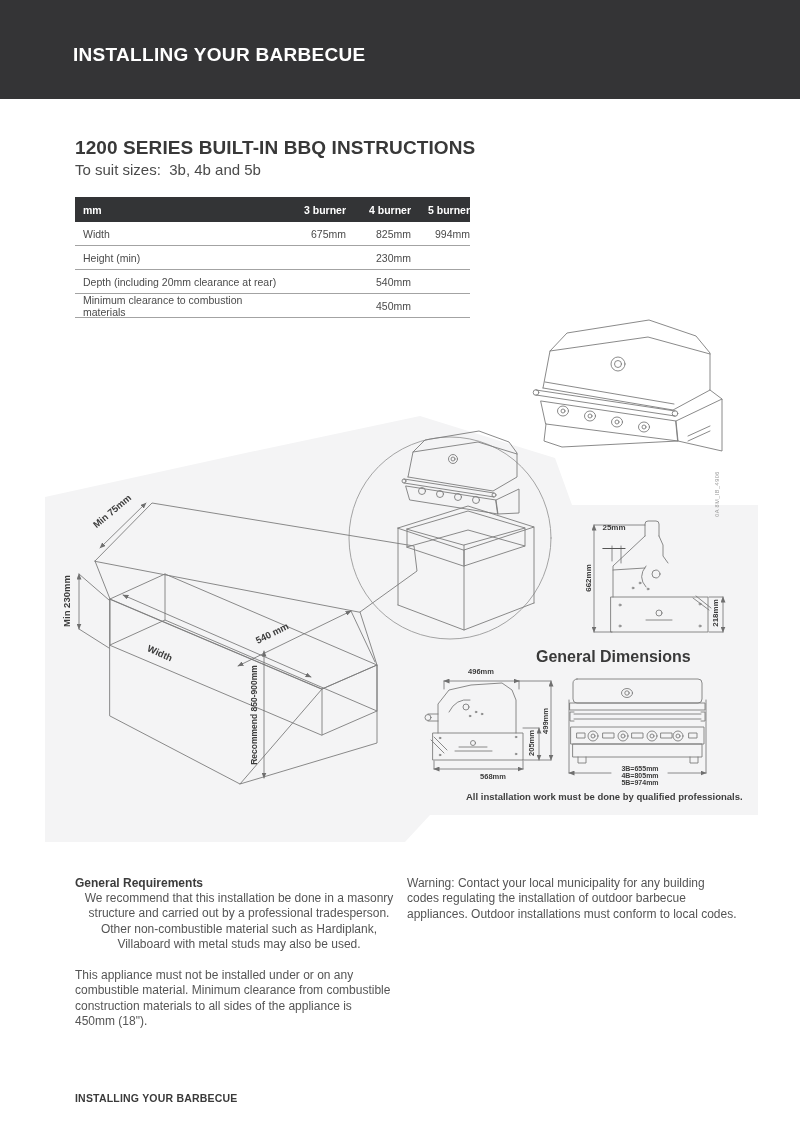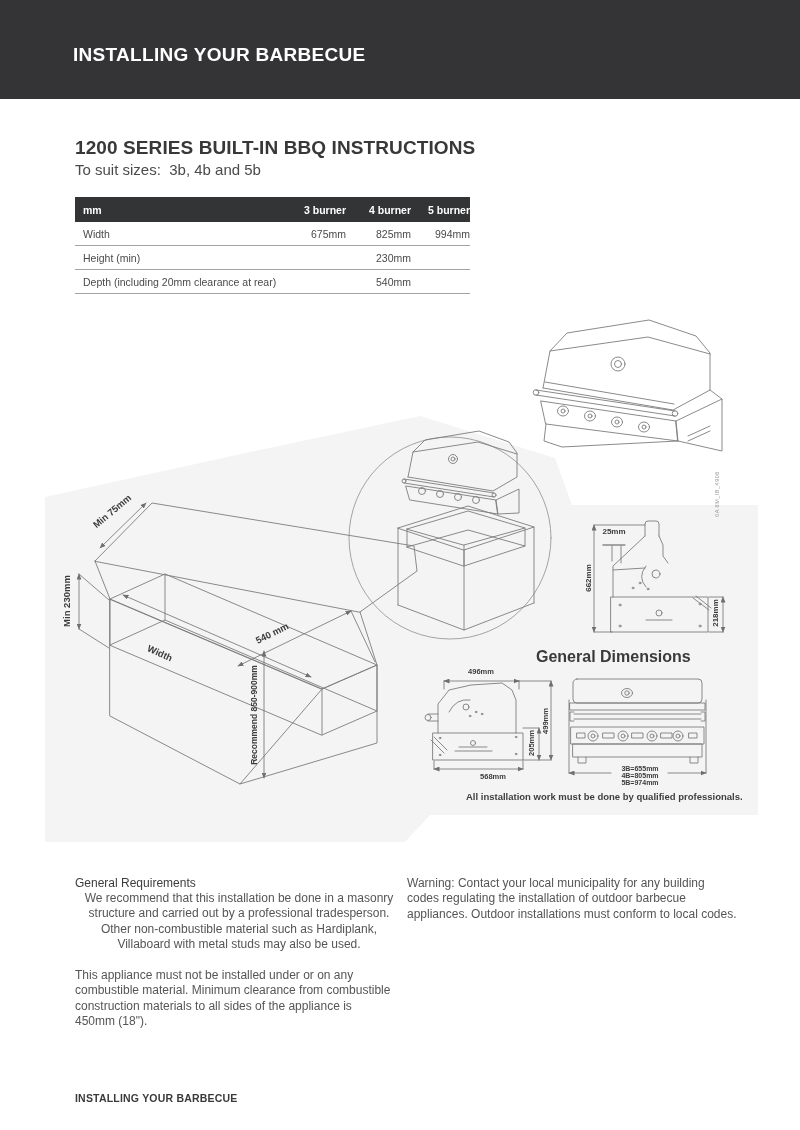--- a/index.html
+++ b/index.html
@@ -25,35 +25,35 @@
   .diagram-svg{left:0;top:0;}
   
   .dlab{position:absolute;font-weight:bold;color:#3c3c3c;white-space:nowrap;}
   .ctr{transform:translate(-50%,-50%);}
   .s9{font-size:9.5px;} .s8{font-size:8px;} .s7{font-size:7.5px;}
   #lab-min75{left:112px;top:511px;transform:translate(-50%,-50%) rotate(-40deg);}
   #lab-min230{left:66px;top:601px;transform:translate(-50%,-50%) rotate(-90deg);}
   #lab-width{left:160px;top:653px;transform:translate(-50%,-50%) rotate(24deg);}
   #lab-540{left:272px;top:633px;transform:translate(-50%,-50%) rotate(-26deg);}
   #lab-rec{left:254px;top:715px;transform:translate(-50%,-50%) rotate(-90deg);font-size:8.5px;}
-  #lab-25{left:614px;top:536px;border-bottom:1px solid #555;padding-bottom:9px;}
+  #lab-25{left:614px;top:536px;border-bottom:1px solid #555;padding-bottom:16px;}
   #lab-662{left:588px;top:578px;transform:translate(-50%,-50%) rotate(-90deg);}
   #lab-218{left:715px;top:613px;transform:translate(-50%,-50%) rotate(-90deg);}
   #lab-code{left:717px;top:494px;transform:translate(-50%,-50%) rotate(-90deg);
             font-size:5.5px;color:#999;font-weight:normal;letter-spacing:.5px;}
   #gd-title{left:536px;top:648px;font-size:16px;font-weight:600;color:#3a3a3a;position:absolute;}
   #lab-496{left:481px;top:671px;}
   #lab-499{left:545px;top:721px;transform:translate(-50%,-50%) rotate(-90deg);}
   #lab-205{left:531px;top:743px;transform:translate(-50%,-50%) rotate(-90deg);}
   #lab-568{left:493px;top:776px;}
   #front-widths{left:640px;top:775px;transform:translate(-50%,-50%);font-size:7px;line-height:7px;text-align:center;}
   #diagram-note{left:466px;top:791px;font-size:9.5px;font-weight:600;color:#3f3f3f;position:absolute;}
   
   .body-text{font-size:12px;line-height:15.3px;color:#555;white-space:pre-line;}
-  .req-heading{left:75px;top:876px;font-size:12px;font-weight:normal;color:#3c3c3c;}
+  .req-heading{left:75px;top:876px;font-size:12px;font-weight:bold;color:#3c3c3c;}
   .req-para1{left:75px;top:891px;width:328px;text-align:center;}
   .req-para2{left:75px;top:968px;width:328px;}
   .warning-para{left:407px;top:876px;width:332px;}
   .footer-title{left:75px;top:1092px;font-size:10.5px;font-weight:bold;color:#3a3a3a;letter-spacing:.2px;}
 </style>
 </head>
 <body>
 
 <div class="abs header-bar"></div>
 <div class="abs header-title">INSTALLING YOUR BARBECUE</div>
@@ -77,20 +77,26 @@
   <div class="trow">
     <div class="cell lbl">Height (min)</div>
     <div class="cell v3"></div>
     <div class="cell v4">230mm</div>
     <div class="cell v5"></div>
   </div>
   <div class="trow">
     <div class="cell lbl">Depth (including 20mm clearance at rear)</div>
     <div class="cell v3"></div>
     <div class="cell v4">540mm</div>
+    <div class="cell v5"></div>
+  </div>
+  <div class="trow">
+    <div class="cell lbl">Minimum clearance to combustion materials</div>
+    <div class="cell v3"></div>
+    <div class="cell v4">450mm</div>
     <div class="cell v5"></div>
   </div>
 </div>
 
 <svg class="abs diagram-svg" width="800" height="1130" viewBox="0 0 800 1130">
   <defs>
     <marker id="ar" viewBox="0 0 6 5" markerWidth="6" markerHeight="5" refX="5.5" refY="2.5" orient="auto-start-reverse" markerUnits="userSpaceOnUse">
       <path d="M0,0 L6,2.5 L0,5 Z" fill="#6f6f6f"></path>
     </marker>
   </defs>

